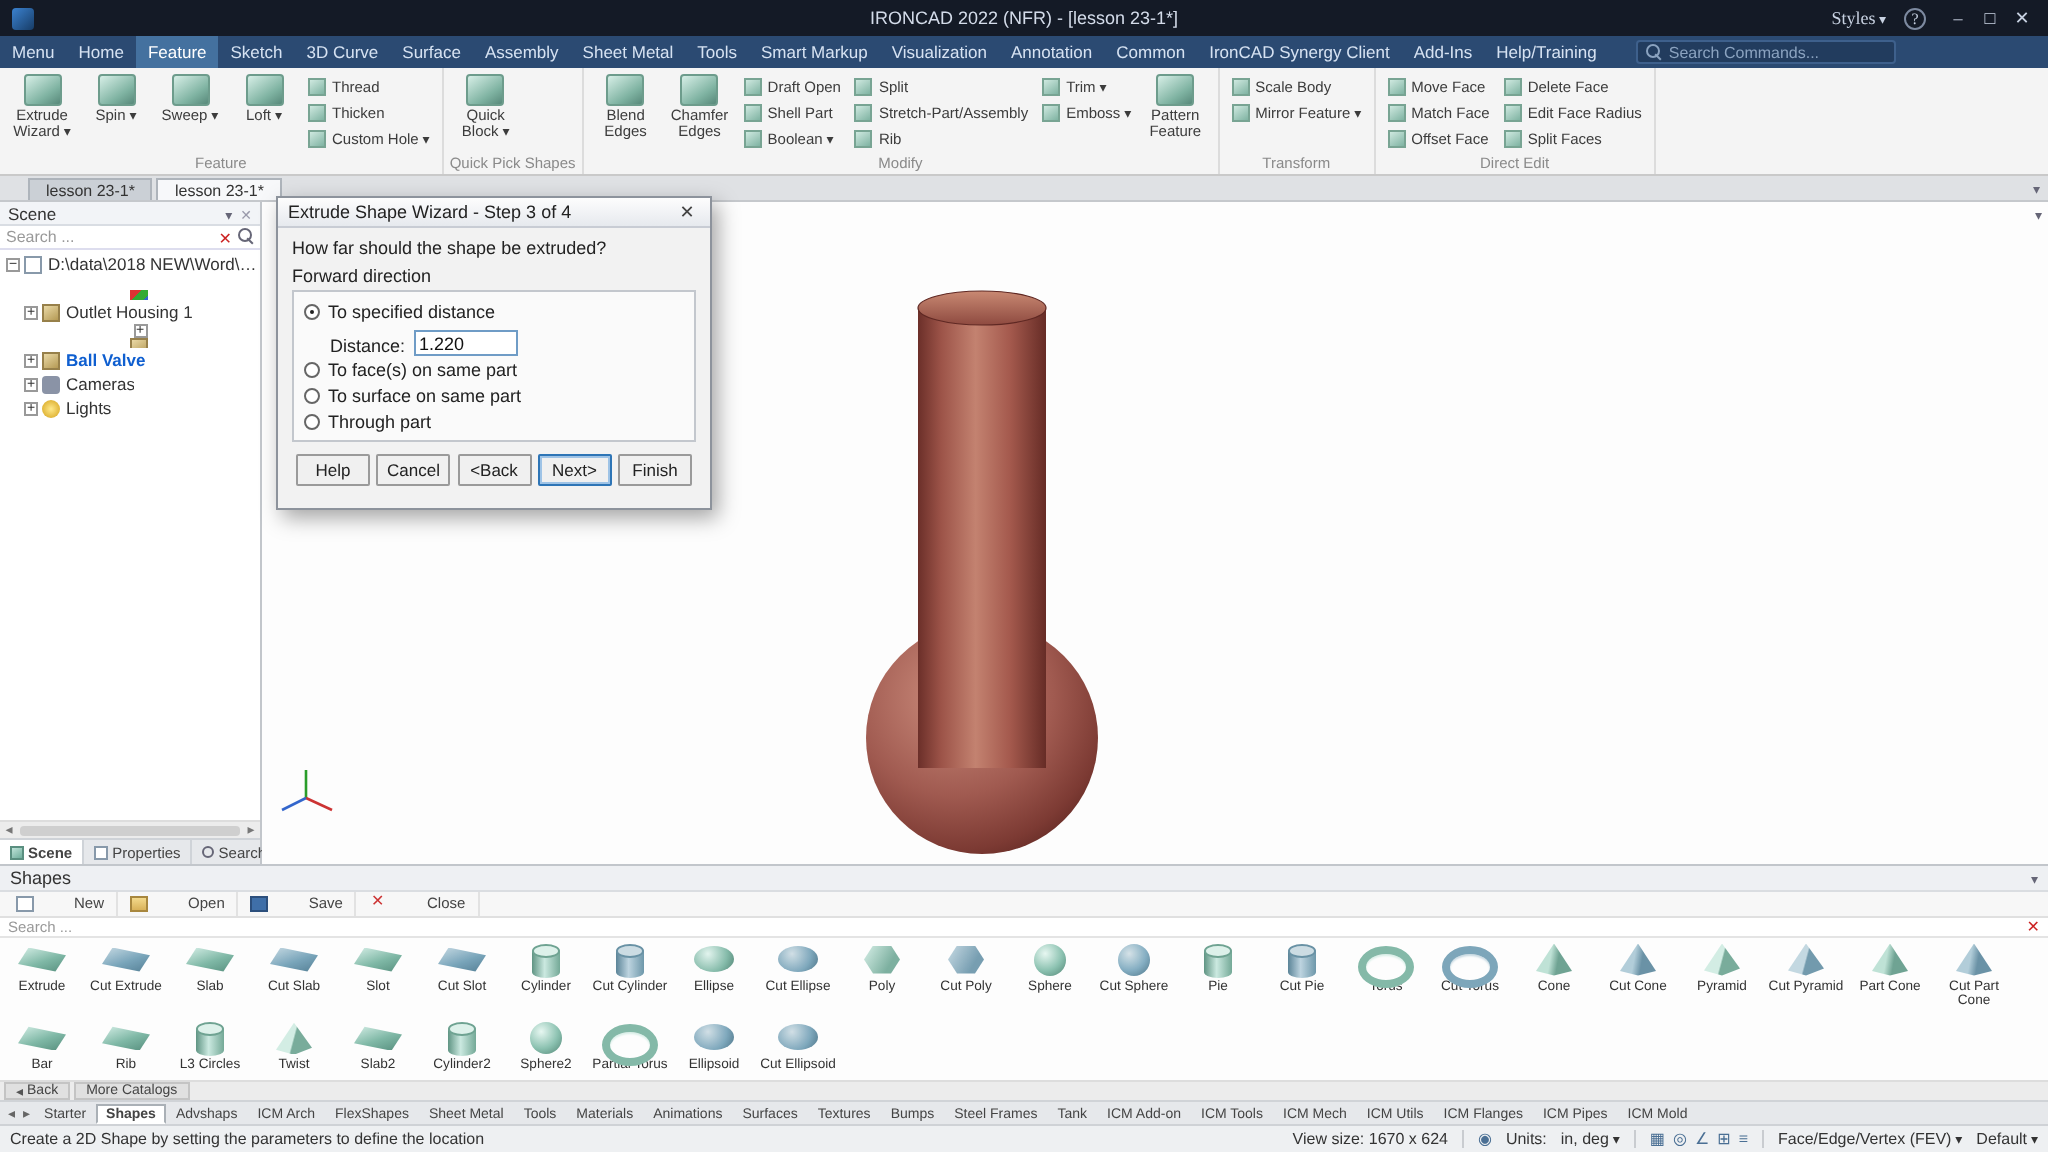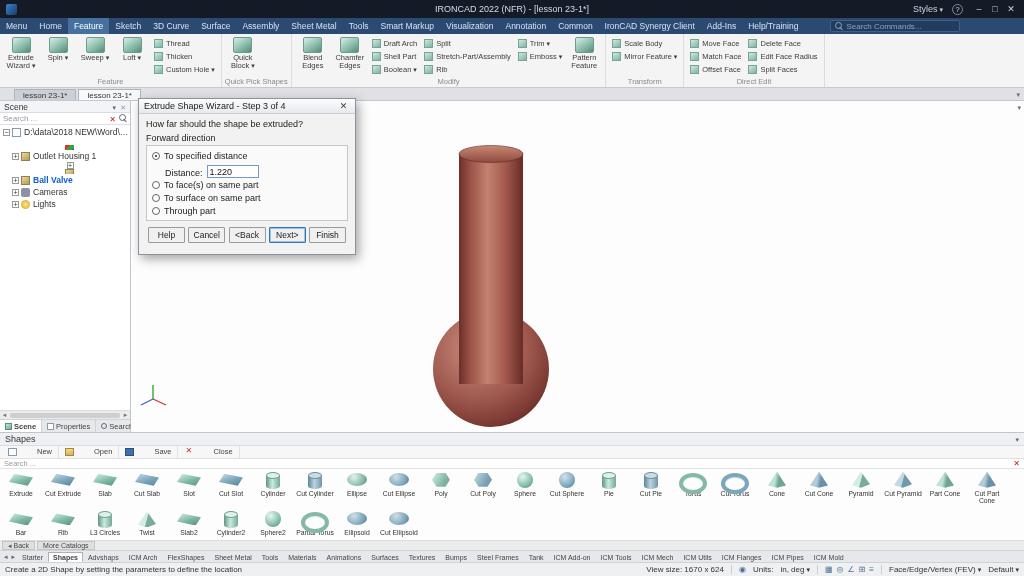--- a/index.html
+++ b/index.html
@@ -4,32 +4,32 @@
 <style>
   *{margin:0;padding:0;box-sizing:border-box;}
   html,body{width:1024px;height:576px;overflow:hidden;}
   body,button,input{font-family:"Liberation Sans",sans-serif;}
   .app{position:relative;width:1024px;height:576px;background:#f0f0f0;font-size:9px;color:#222;overflow:hidden;}
 
   
   .titlebar{position:relative;height:18px;background:#141a26;color:#c8d2e2;display:flex;align-items:center;padding:0 6px;font-size:9px;}
   .tb-logo{width:11px;height:11px;border-radius:2px;background:linear-gradient(135deg,#3b82d0,#173c66);margin-right:6px;flex:none;}
   .tb-title{position:absolute;left:50%;transform:translateX(-50%);white-space:nowrap;color:#d4dcea;}
-  .tb-right{margin-left:auto;display:flex;align-items:center;gap:9px;}
+  .tb-right{margin-left:auto;display:flex;align-items:center;gap:9px;font-family:Liberation Serif, serif;}
   .dd::after{content:" ▾";font-size:7px;color:inherit;}
   .tb-help{width:11px;height:11px;border:1px solid #7d8aa0;border-radius:50%;text-align:center;line-height:10px;font-size:8px;}
   .wc{width:14px;text-align:center;color:#c8d2e2;cursor:default;}
   #window-ctrls{display:flex;gap:2px;}
 
   
   .menubar{height:16px;background:#2b4a72;display:flex;align-items:center;color:#d6e2f2;font-size:8.5px;}
   .menu-tabs{display:flex;height:100%;}
   .menu-tab{padding:0 6px;display:flex;align-items:center;white-space:nowrap;cursor:default;}
   .menu-tab.active{background:#44719f;color:#fff;}
-  .cmd-search{margin-left:26px;display:flex;align-items:center;gap:3px;background:#223c5e;border:1px solid #3e608c;border-radius:2px;height:12px;padding:0 4px;width:130px;}
+  .cmd-search{margin-left:14px;display:flex;align-items:center;gap:3px;background:#223c5e;border:1px solid #3e608c;border-radius:2px;height:12px;padding:0 4px;width:130px;}
   .cmd-search input{flex:1;min-width:0;background:transparent;border:none;outline:none;color:#bcd;font-size:8px;}
   .cmd-search input::placeholder{color:#8ba3c0;}
   .mag{width:8px;height:9px;position:relative;display:inline-block;flex:none;}
   .mag::before{content:"";position:absolute;width:5px;height:5px;border:1px solid #8ba3c0;border-radius:50%;left:0;top:0;}
   .mag::after{content:"";position:absolute;width:4px;height:1px;background:#8ba3c0;transform:rotate(45deg);left:4px;top:6px;}
   .mag.dark::before{border-color:#667;}
   .mag.dark::after{background:#667;}
 
   
   .ribbon{height:54px;background:#f4f4f4;border-bottom:1px solid #c9c9c9;display:flex;overflow:hidden;}
@@ -249,21 +249,21 @@
               <div class="big-icon"></div>
               <div class="big-lbl">Blend Edges</div>
             </div>
             <div class="big-btn">
               <div class="big-icon"></div>
               <div class="big-lbl">Chamfer Edges</div>
             </div>
             <div class="small-col">
               <div class="small-btn">
                 <span class="small-icon"></span>
-                <span class="sb-lbl">Draft Arch</span>
+                <span class="sb-lbl">Draft Open</span>
               </div>
               <div class="small-btn">
                 <span class="small-icon"></span>
                 <span class="sb-lbl">Shell Part</span>
               </div>
               <div class="small-btn">
                 <span class="small-icon"></span>
                 <span class="sb-lbl dd">Boolean</span>
               </div>
             </div>

